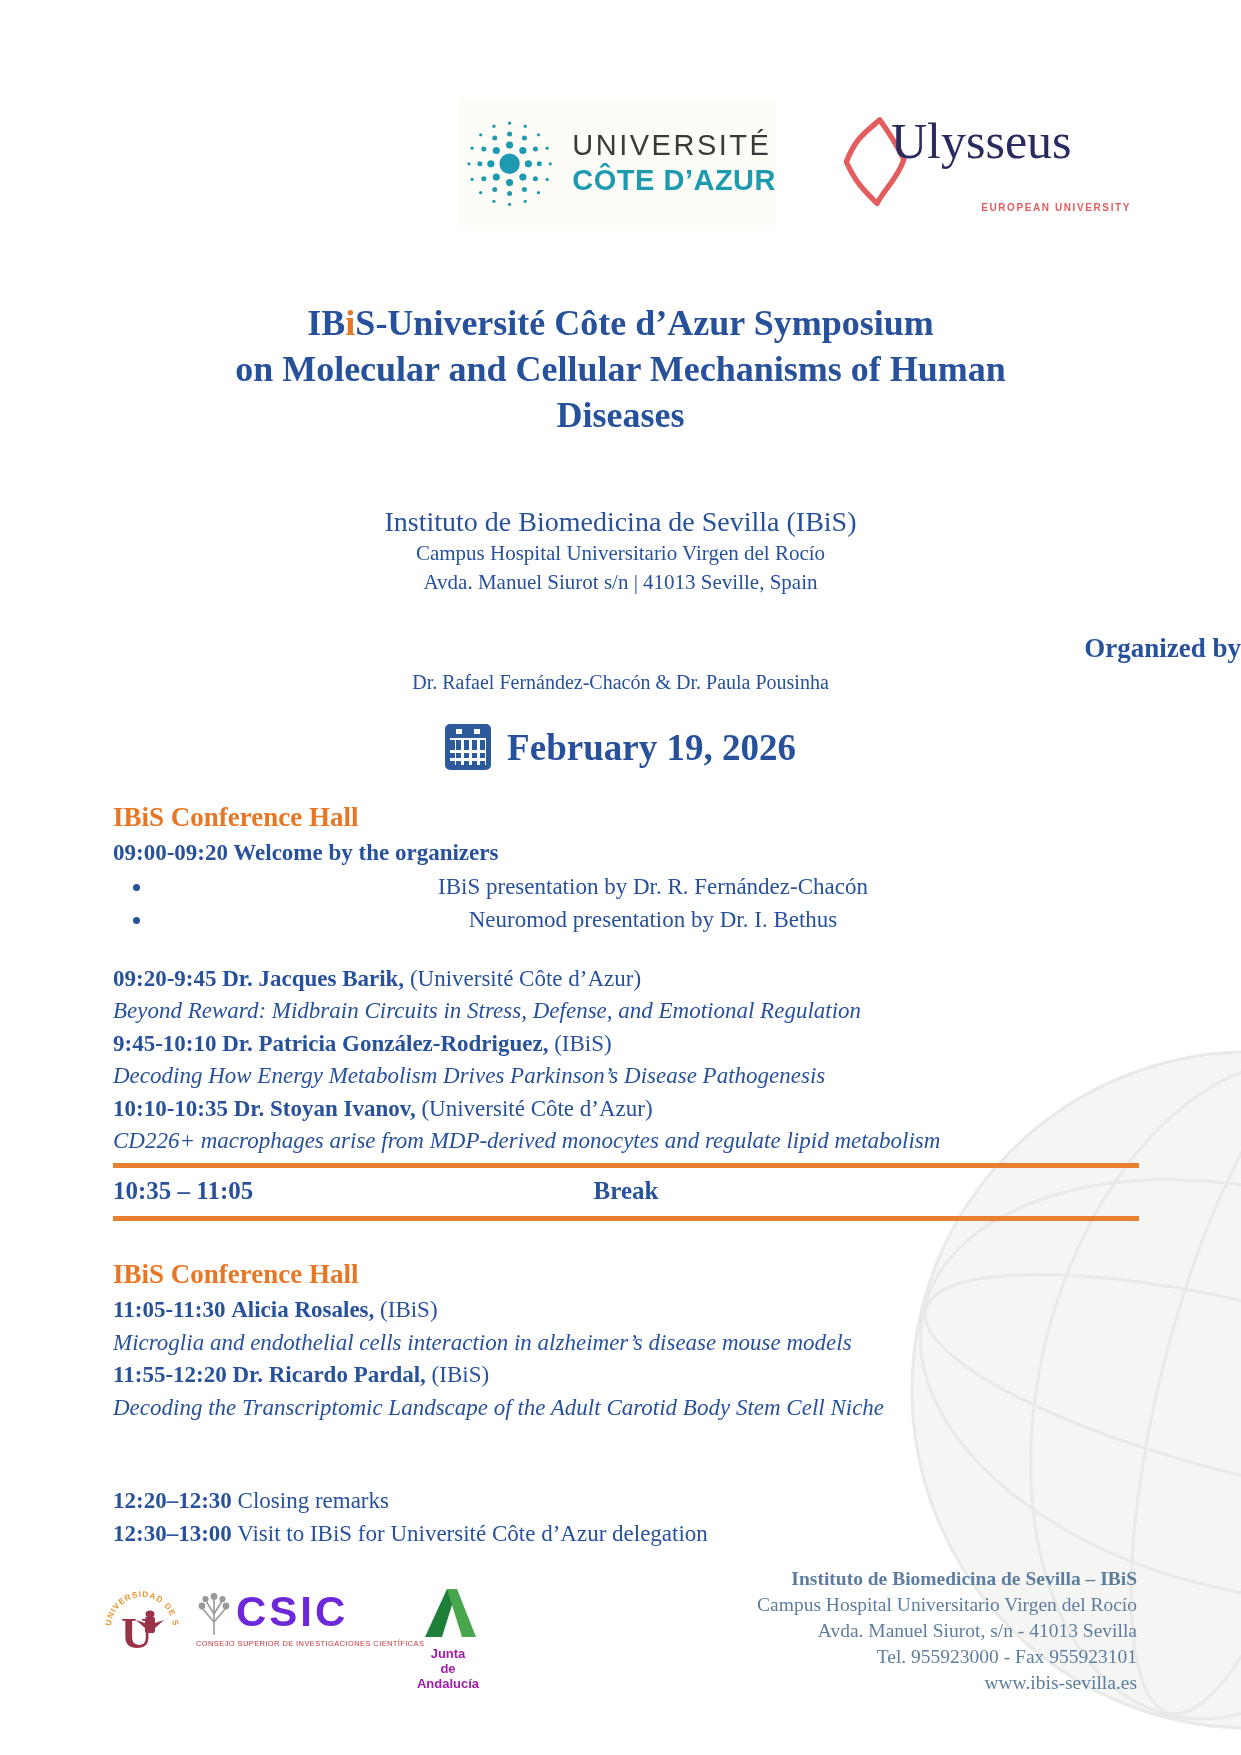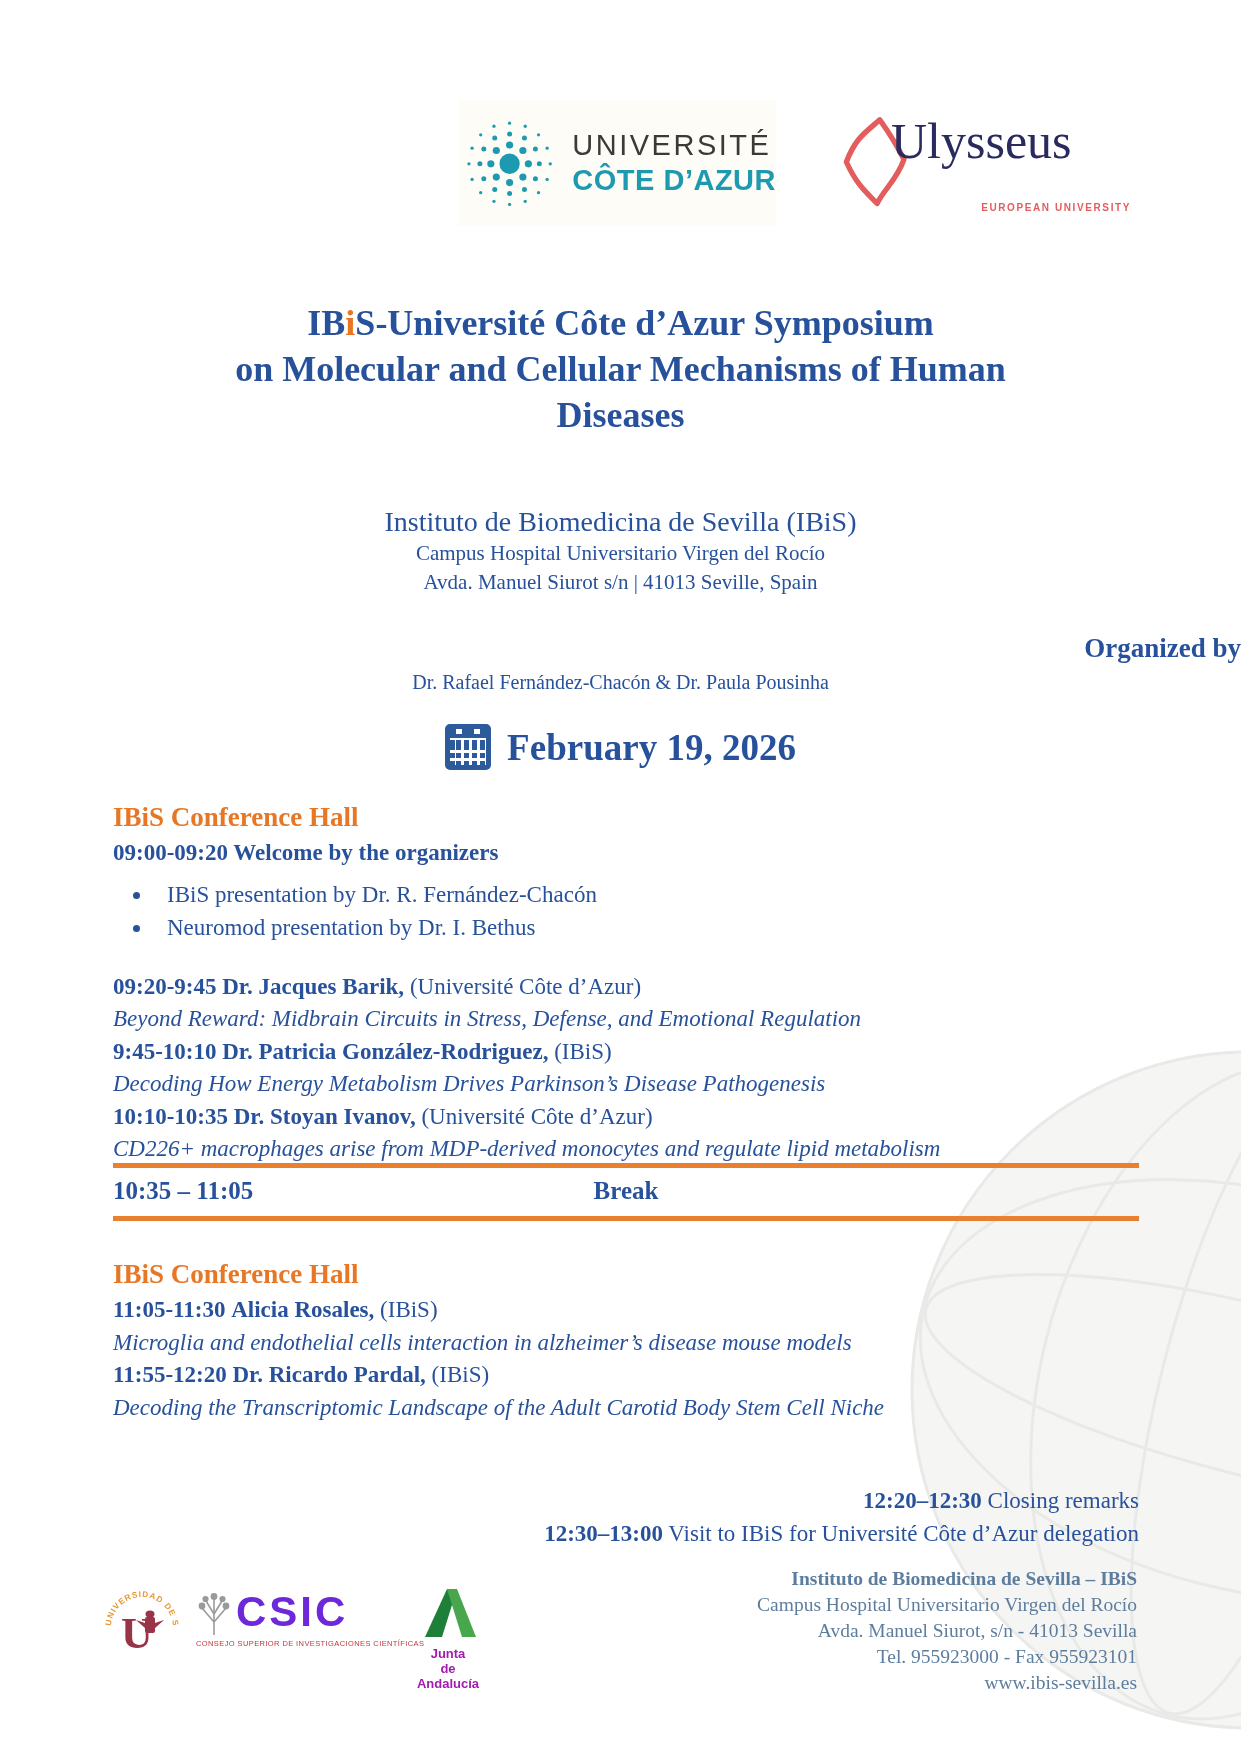--- a/index.html
+++ b/index.html
@@ -67,36 +67,36 @@
       repeating-linear-gradient(90deg, #2d5a9b 0 5px, transparent 5px 8px);
     background-position:3px 4px;background-origin:content-box;padding:3px;}
   .date-text{font-weight:bold;font-size:37px;margin-left:16px;}
 
   
   .program{left:113px;width:1026px;font-size:23px;line-height:32.5px;}
   #session1{top:800px;}
   #session2{top:1257px;}
   .hall-heading{color:#e87725;font-weight:bold;font-size:27px;line-height:34px;margin-bottom:3px;}
   .welcome-line{font-weight:bold;}
-  ul.bullets{margin:8px 0 0 22px;padding:0;}
+  ul.bullets{margin:0 0 0 22px;padding:0;text-align:center;}
   ul.bullets li{margin-left:18px;padding-left:14px;line-height:33px;}
   .talks{margin-top:27px;}
   .talk-head .tt,.talk-head .ts{font-weight:bold;}
   .talk-title{font-style:italic;}
 
   
   #break-row{left:113px;top:1163px;width:1026px;
     border-top:5px solid #e8802f;border-bottom:5px solid #e8802f;
     height:48px;position:absolute;}
   .break-time{position:absolute;left:0;top:9px;font-weight:bold;font-size:25px;}
   .break-label{position:absolute;left:0;width:100%;top:9px;text-align:center;
     font-weight:bold;font-size:25px;}
 
   
-  #closing-block{left:113px;top:1484px;width:1026px;font-size:23px;line-height:33px;text-align:right;}
+  #closing-block{left:113px;top:1484px;width:1026px;font-size:23px;line-height:33px;}
   #closing-block .tt{font-weight:bold;}
 
   
   #us-logo{left:103px;top:1576px;}
   #csic-logo{left:196px;top:1592px;width:190px;}
   .csic-row{display:flex;align-items:flex-start;}
   .csic-word{font-family:"Liberation Sans",sans-serif;font-weight:bold;font-size:42px;
     line-height:40px;color:#6d28d9;letter-spacing:3px;margin-left:4px;}
   .csic-sub{font-family:"Liberation Sans",sans-serif;font-size:7.5px;color:#c5373a;
     letter-spacing:0.4px;margin-top:3px;white-space:nowrap;}

